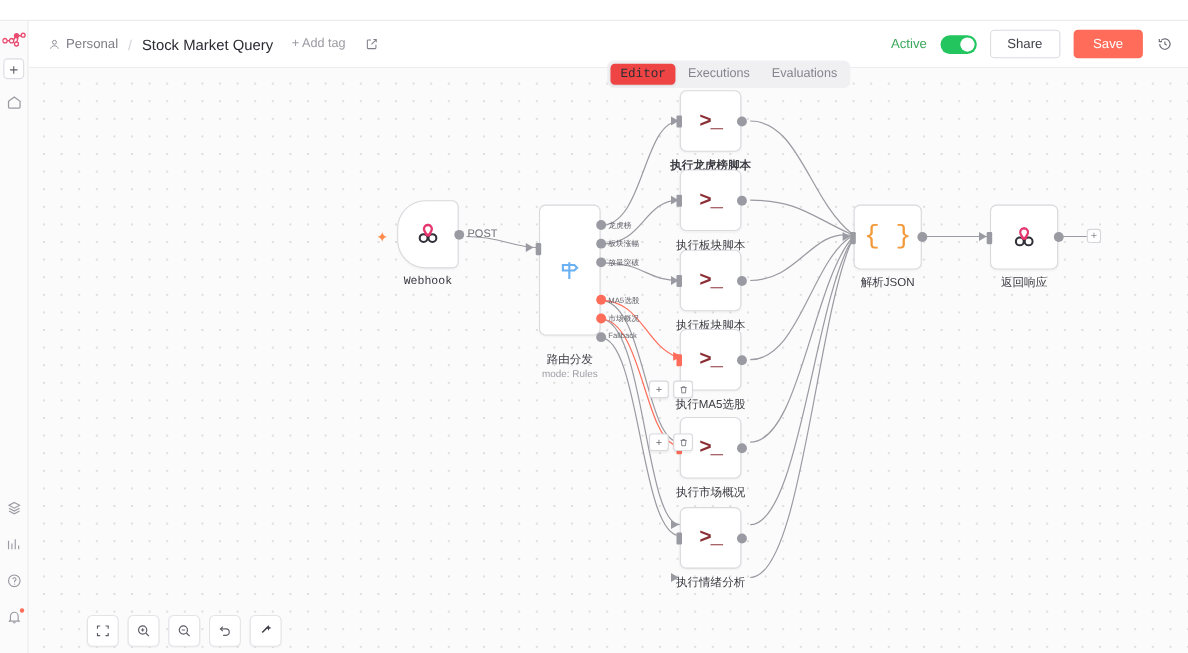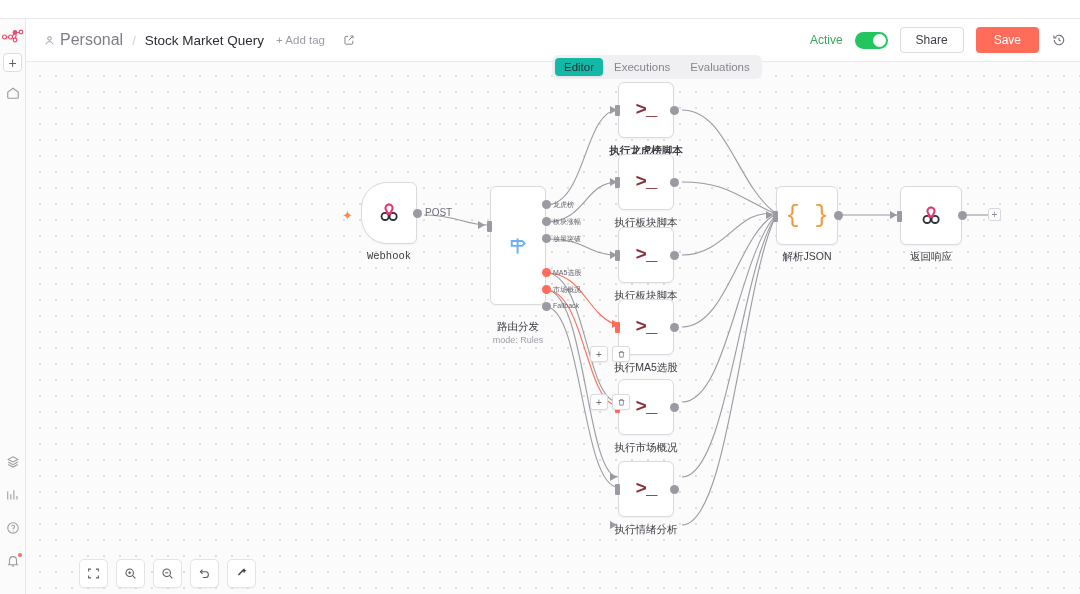--- a/index.html
+++ b/index.html
@@ -39,24 +39,24 @@
     background:#fff; border:1px solid #e2e2e7; display:flex; align-items:center; justify-content:center;
     color:#b4b4bc; font-size:7px;
   }
 
   
   .header {
     position:absolute; left:26px; top:19px; width:1054px; height:43px;
     background:#fff; border-bottom:1px solid #ebebef;
     display:flex; align-items:center; padding:0 14px 0 18px;
   }
-  .crumb-person { display:flex; align-items:center; gap:5px; color:#7d7d87; font-size:16px; }
+  .crumb-person { display:flex; align-items:center; gap:5px; color:#7d7d87; font-size:12px; }
   .crumb-sep { color:#d2d2d8; margin:0 9px; font-size:13px; }
   .crumb-title { color:#2b2b33; font-size:13.5px; font-weight:normal; }
-  .add-tag { color:#9b9ba4; font-size:11.5px; margin-left:12px; }
+  .add-tag { color:#9b9ba4; font-size:11.5px; margin-left:17px; }
   .edit-ic { margin-left:18px; color:#7f7f89; display:flex; align-items:center; }
   .hdr-right { margin-left:auto; display:flex; align-items:center; gap:12px; }
   .active-lbl { color:#39a85c; font-size:12px; }
   .toggle {
     width:33px; height:17px; border-radius:9px; background:#22c55e; position:relative;
   }
   .toggle .knob { position:absolute; top:2px; right:2px; width:13px; height:13px; border-radius:50%; background:#fff; }
   .btn-share {
     border:1px solid #dcdce1; background:#fff; border-radius:4px;
     font-size:12px; color:#3f3f48; padding:5px 15px;
@@ -76,21 +76,21 @@
     overflow:hidden;
   }
   .canvas-svg { position:absolute; left:0; top:0; width:1054px; height:532px; }
 
   
   .tabs {
     position:absolute; left:552px; top:55px;
     background:#f0f0f2; border-radius:6px; padding:3px; display:flex; gap:2px; z-index:30;
   }
   .tab { font-size:11.5px; color:#85858f; padding:3px 9px; border-radius:4px; }
-  .tab.active { background:#14b8a6; color:#2d2d35; box-shadow:0 1px 2px rgba(0,0,0,.08); }
+  .tab.active { background:#ef4444; color:#2d2d35; box-shadow:0 1px 2px rgba(0,0,0,.08);font-family:Liberation Mono, monospace; }
 
   
   .node { position:absolute; z-index:10; }
   .node-box {
     background:#fff; border:1px solid #d9d9de; border-radius:6px;
     display:flex; align-items:center; justify-content:center;
     box-shadow:0 1px 2px rgba(0,0,0,.04);
   }
   .node-label {
     position:absolute; left:50%; transform:translateX(-50%);

